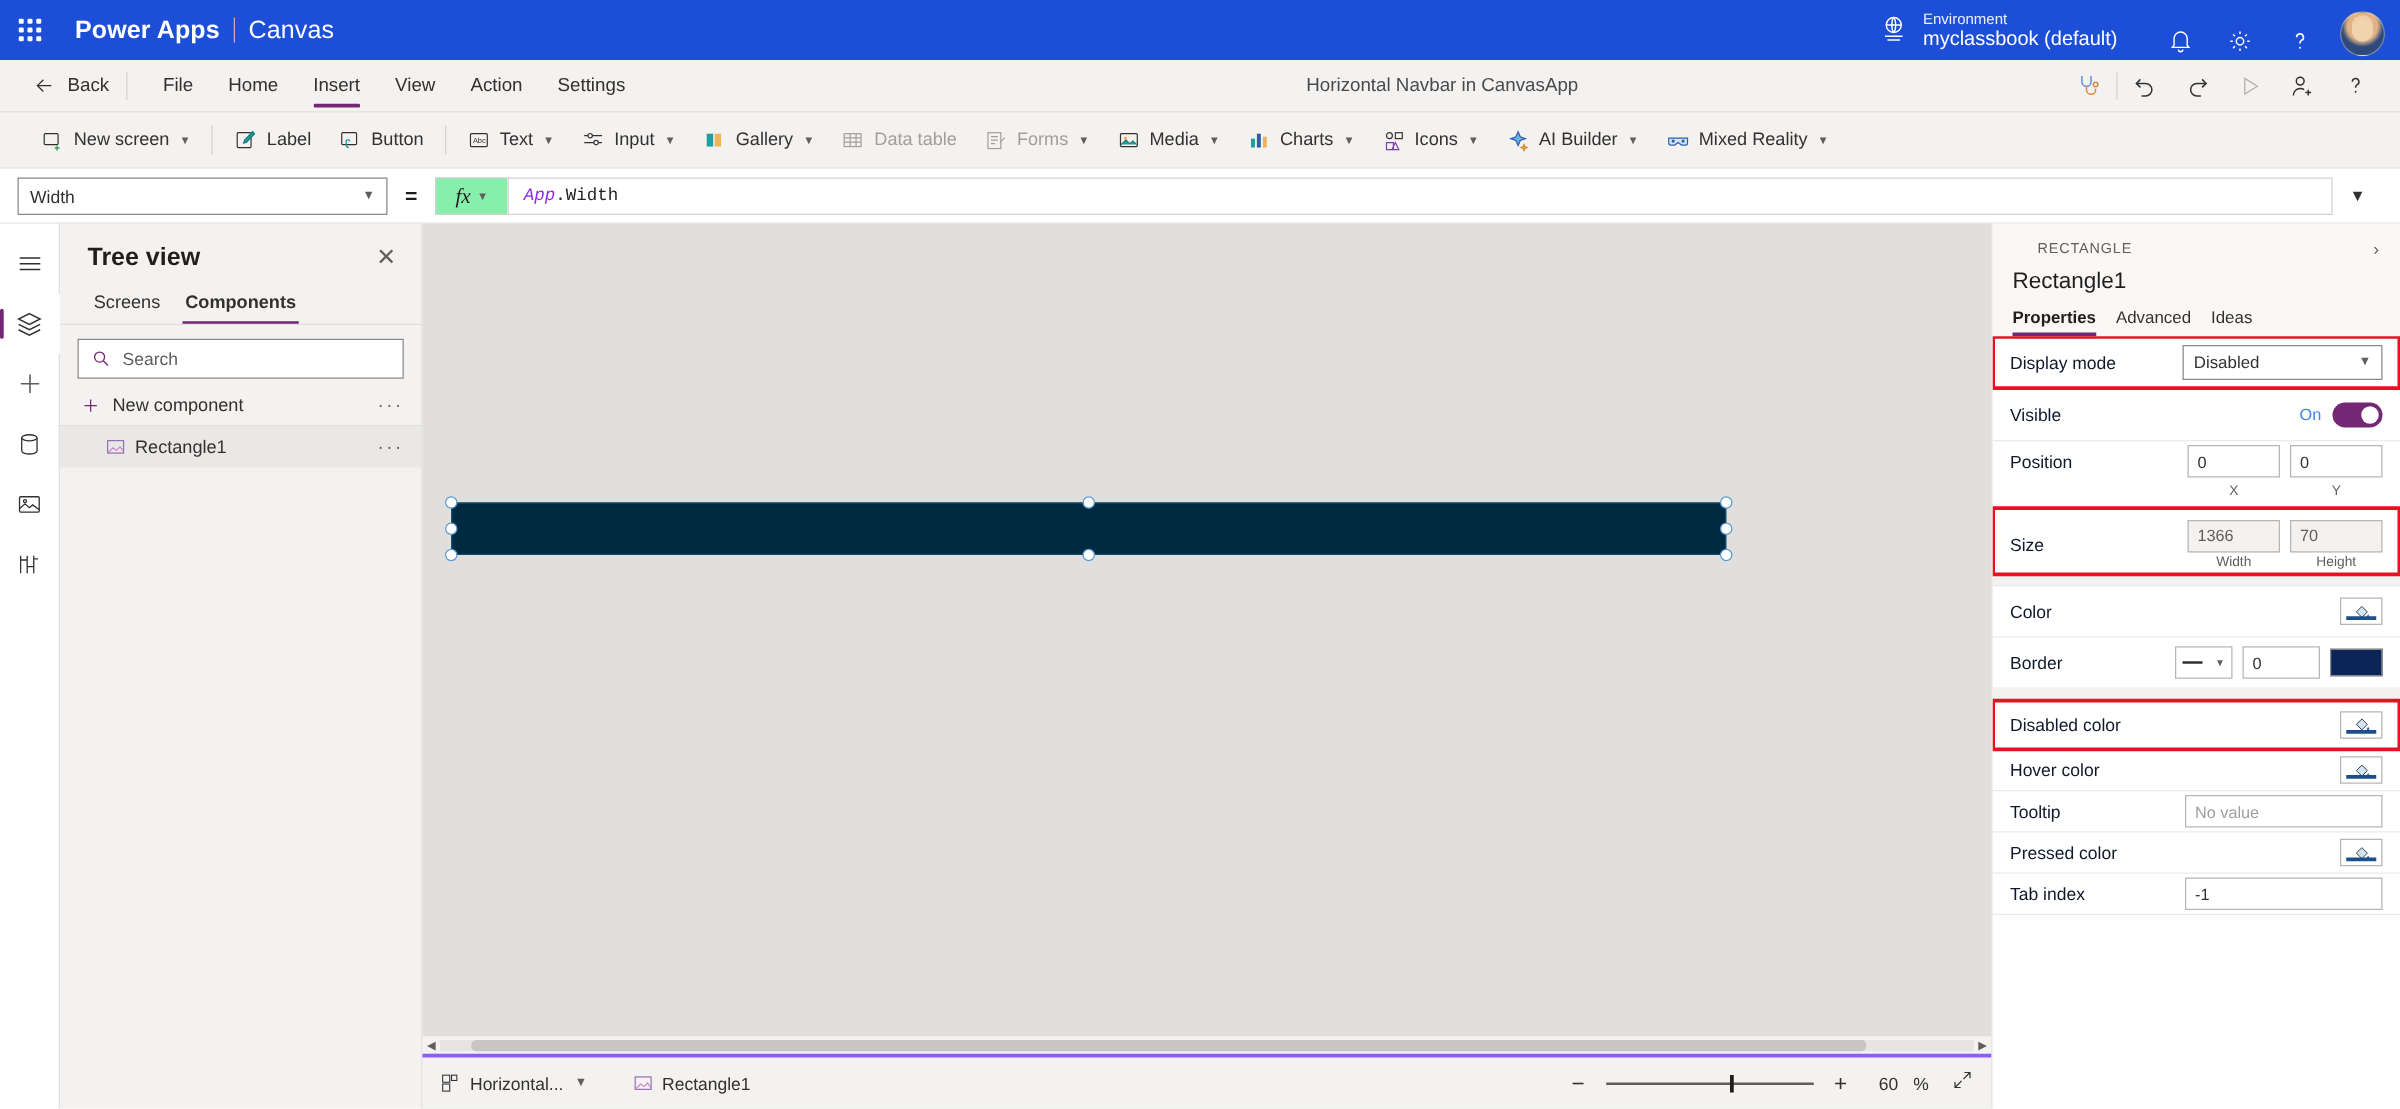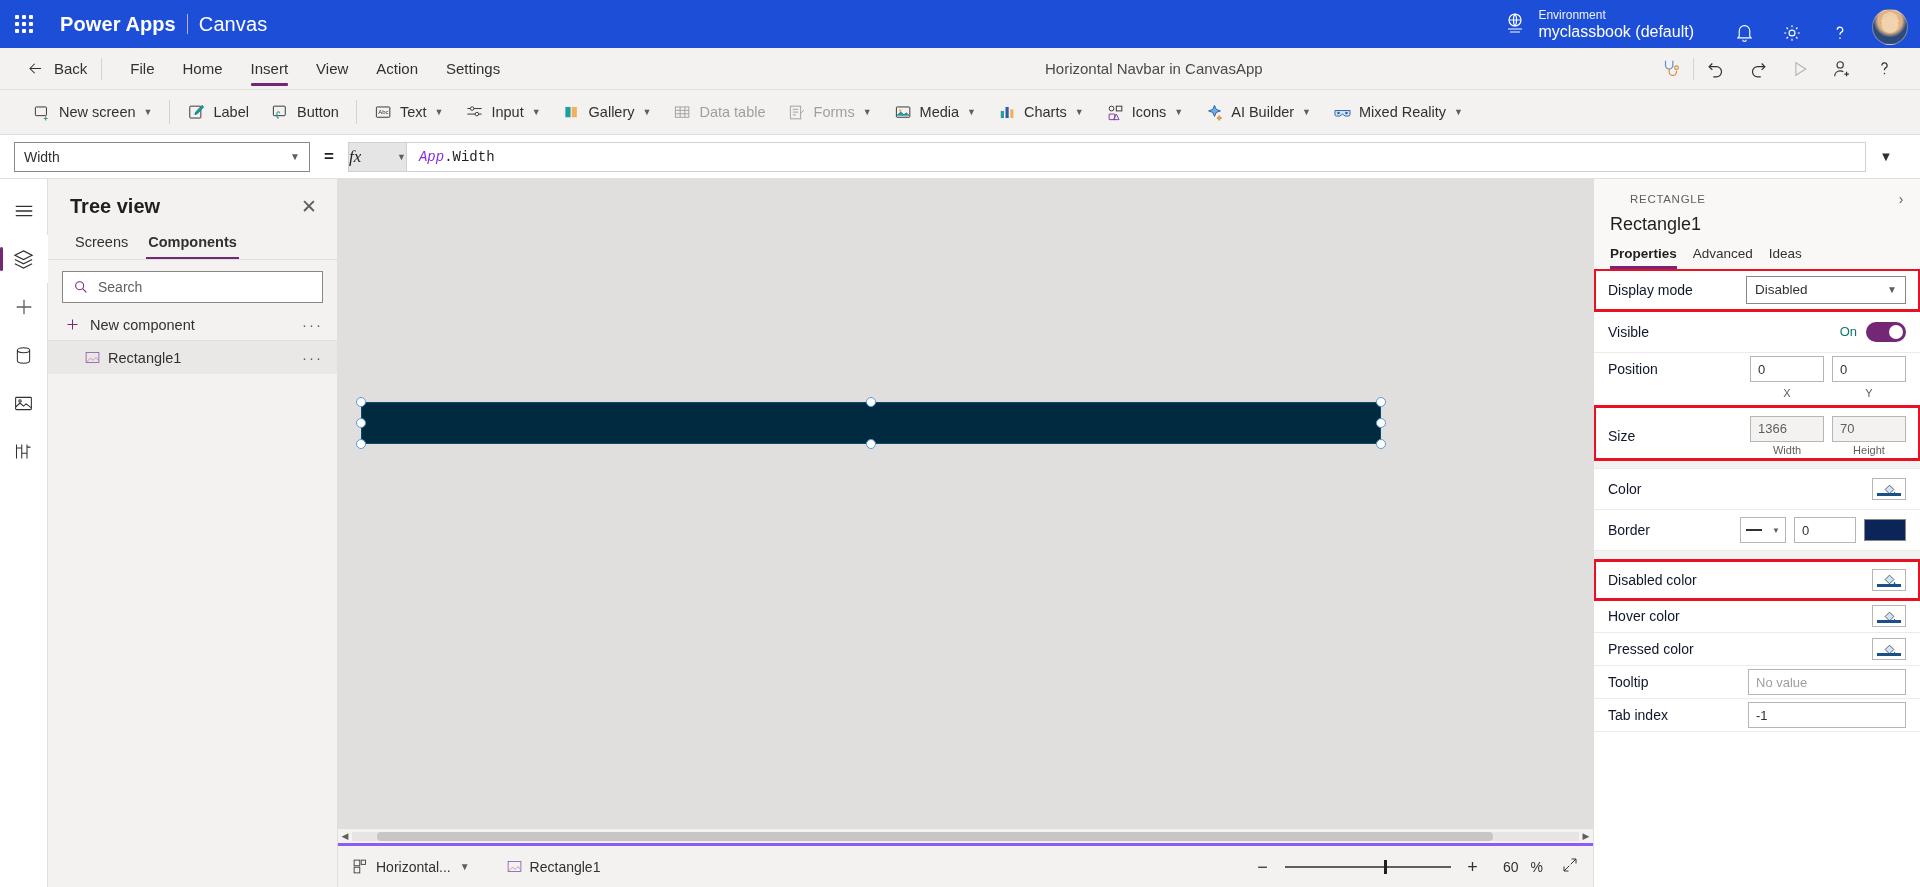--- a/index.html
+++ b/index.html
@@ -65,22 +65,22 @@
 
   
   .fxbar { height: 44px; flex: 0 0 44px; background: #fff; display: flex; align-items: center; border-bottom: 1px solid #e1dfdd; padding: 0 14px; }
   .propsel {
     width: 296px; height: 30px; border: 1px solid #8a8886; background: #fff; display: flex; align-items: center;
     padding: 0 9px; font-size: 14px; color: #323130; justify-content: space-between; cursor: pointer;
   }
   .propsel .chev { font-size: 10px; color: #605e5c; }
   .eq { font-size: 17px; font-weight: 700; margin: 0 14px; color: #201f1e; }
   .fxbtn {
-    height: 30px; min-width: 58px; border: 1px solid #d1d1d1; border-right: none; background: #e5e5e5; display: flex;
-    align-items: center; justify-content: space-between; gap: 5px; font-style: italic; font-family: "Liberation Serif", serif;
+    height: 30px; min-width: 58px; border: 1px solid #d1d1d1; border-right: none; background: #86efac; display: flex;
+    align-items: center; justify-content: center; gap: 5px; font-style: italic; font-family: "Liberation Serif", serif;
     font-size: 17px; cursor: pointer; color: #201f1e;
   }
   .fxbtn .chev { font-size: 9px; font-style: normal; font-family: "Liberation Sans", sans-serif; color: #605e5c; }
   .fxinput {
     flex: 1; height: 30px; border: 1px solid #d1d1d1; background: #fff; display: flex; align-items: center;
     padding: 0 12px; font-family: "Liberation Mono", monospace; font-size: 14px; color: #201f1e;
   }
   .fxinput .ns { color: #8a2be2; font-style: italic; }
   .fxchev { width: 40px; display: flex; align-items: center; justify-content: center; font-size: 13px; color: #323130; cursor: pointer; }
 
@@ -146,21 +146,21 @@
   .ptab { font-size: 13.5px; color: #323130; padding-bottom: 8px; cursor: pointer; position: relative; }
   .ptab.active { font-weight: 700; color: #201f1e; }
   .ptab.active::after { content:""; position:absolute; left:0; right:0; bottom:0; height: 3px; background: #742774; }
   .props-body { flex: 1; overflow: hidden; }
   .prow { display: flex; align-items: center; min-height: 38px; padding: 0 14px 0 14px; border-bottom: 1px solid #edebe9; position: relative; }
   .prow .plabel { font-size: 14px; color: #0f172a; flex: 1; }
   .prow.hl { outline: 3px solid #e81123; outline-offset: -2px; z-index: 2; }
   .psel { width: 160px; height: 28px; border: 1px solid #8a8886; background: #fff; display: flex; align-items: center; justify-content: space-between; padding: 0 8px; font-size: 13.5px; cursor: pointer; }
   .psel .chev { font-size: 10px; color: #605e5c; }
   .toggle-wrap { display: flex; align-items: center; gap: 9px; }
-  .toggle-lbl { font-size: 13px; color: #0f766e; }
+  .toggle-lbl { font-size: 13px; color: #3b82f6; }
   .toggle { width: 40px; height: 20px; border-radius: 10px; background: #742774; position: relative; cursor: pointer; }
   .toggle::after { content:""; position:absolute; right:3px; top:3px; width:14px; height:14px; border-radius:50%; background:#fff; }
   .twoin { display: flex; gap: 8px; }
   .pin { width: 74px; height: 26px; border: 1px solid #b8b6b4; background: #fff; font-size: 13px; color: #323130; display: flex; align-items: center; padding: 0 7px; }
   .pin.gray { background: #f3f2f1; color: #605e5c; }
   .pin.wide { width: 158px; }
   .subrow { display: flex; gap: 8px; padding: 2px 14px 6px; justify-content: flex-end; border-bottom: 1px solid #edebe9; }
   .sublab { width: 74px; text-align: center; font-size: 11px; color: #605e5c; }
   .swatch { width: 34px; height: 22px; border: 1px solid #b8b6b4; background: #fff; display: flex; align-items: center; justify-content: center; cursor: pointer; position: relative; }
   .swatch .line { position: absolute; left: 4px; right: 4px; bottom: 3px; height: 3px; }
@@ -650,36 +650,36 @@
           <div class="swatch">
             <svg width="15" height="15" viewBox="0 0 24 24" fill="none" stroke="#323130" stroke-width="1.2">
               <path d="M5 12l7-7 7 7-7 7z" fill="#cfe4f5"></path>
                 <path d="M20 15c1 1.5 1.5 2.3 1.5 3a1.5 1.5 0 0 1-3 0c0-.7.5-1.5 1.5-3z" fill="#2b5fa8" stroke="none"></path>
             </svg>
             <span class="line" style="background:#1b4f8a;"></span>
           </div>
         </div>
 
         <div class="prow" style="min-height:33px;">
+          <span class="plabel">Tooltip</span>
+          <div class="pin wide" style="color:#a19f9d;">No value</div>
+        </div>
+
+        <div class="prow" style="min-height:33px;">
           <span class="plabel">Pressed color</span>
           <div class="swatch">
             <svg width="15" height="15" viewBox="0 0 24 24" fill="none" stroke="#323130" stroke-width="1.2">
               <path d="M5 12l7-7 7 7-7 7z" fill="#cfe4f5"></path>
                 <path d="M20 15c1 1.5 1.5 2.3 1.5 3a1.5 1.5 0 0 1-3 0c0-.7.5-1.5 1.5-3z" fill="#2b5fa8" stroke="none"></path>
             </svg>
             <span class="line" style="background:#1b4f8a;"></span>
           </div>
         </div>
 
         <div class="prow" style="min-height:33px;">
-          <span class="plabel">Tooltip</span>
-          <div class="pin wide" style="color:#a19f9d;">No value</div>
-        </div>
-
-        <div class="prow" style="min-height:33px;">
           <span class="plabel">Tab index</span>
           <div class="pin wide">-1</div>
         </div>
 
       </div>
     </div>
 
   </div>
 </div>
 

